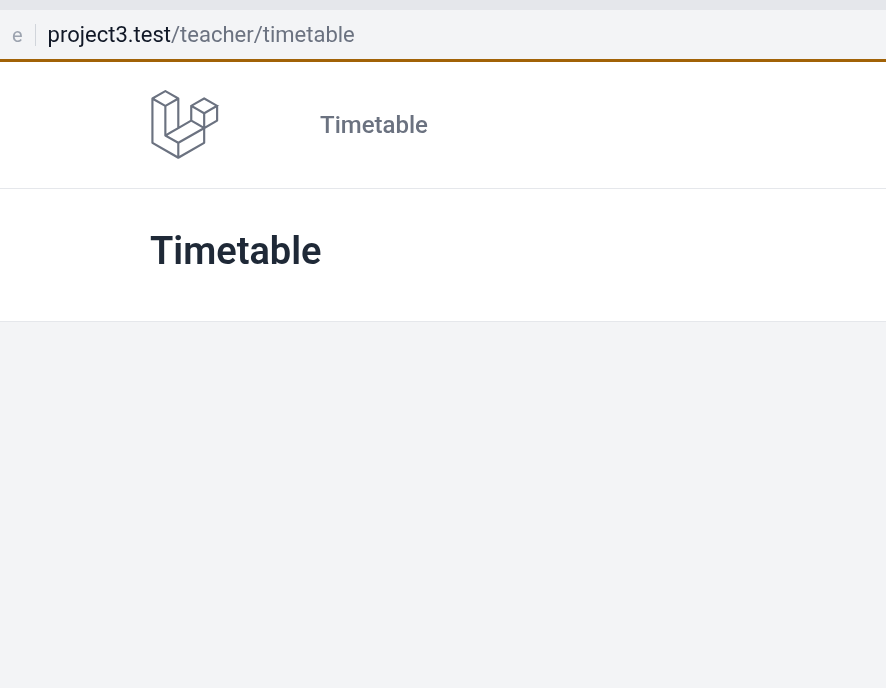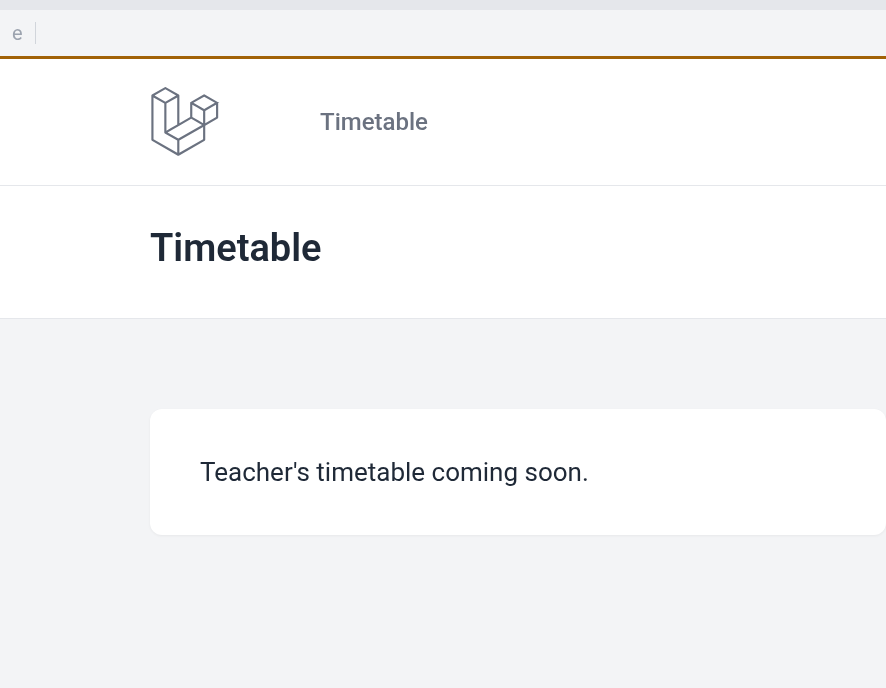--- a/index.html
+++ b/index.html
@@ -116,36 +116,35 @@
       font-weight: 400;
     }
   </style>
 </head>
 <body>
 
 <div class="browser-chrome"></div>
 
 <div class="address-bar-wrapper">
   <span class="divider-before-url">e</span>
+  <div class="url-bar">
+    <span class="url-domain">project3.test</span>
+      <span class="url-path">/teacher/timetable</span>
+  </div>
 </div>
 
 <div class="page-area">
 
   <div class="top-nav">
     <div class="logo-wrap">
       <svg class="laravel-logo" viewBox="0 0 50 52" fill="none" xmlns="http://www.w3.org/2000/svg">
         <path d="M49.626 11.564a.809.809 0 0 1 .028.209v10.972a.8.8 0 0 1-.402.694l-9.209 5.302V39.25c0 .286-.152.55-.4.694L20.42 51.01c-.044.025-.092.041-.14.058-.018.006-.035.017-.054.022a.805.805 0 0 1-.41 0c-.022-.006-.042-.018-.063-.026-.044-.016-.09-.03-.132-.054L.402 39.944A.801.801 0 0 1 0 39.25V6.334c0-.072.01-.142.028-.21.006-.023.02-.044.028-.067.015-.042.029-.085.051-.124.015-.026.037-.047.055-.071.023-.032.044-.065.071-.093.023-.023.053-.04.079-.06.029-.024.055-.05.088-.069h.001l9.61-5.533a.802.802 0 0 1 .8 0l9.61 5.533h.002c.032.02.059.045.088.068.026.02.055.038.078.06.028.029.048.062.072.094.017.024.04.045.054.071.023.04.036.082.052.124.008.023.022.044.028.068a.809.809 0 0 1 .028.209v20.559l8.008-4.611v-10.51c0-.07.01-.141.028-.208.007-.024.02-.045.028-.068.016-.042.03-.085.052-.124.015-.026.037-.047.054-.071.024-.032.044-.065.072-.093.023-.023.052-.04.078-.06.03-.024.056-.05.088-.069h.001l9.611-5.533a.801.801 0 0 1 .8 0l9.61 5.533c.34.02.6.045.9.068.025.02.054.038.077.06.028.029.048.062.072.094.018.024.04.045.054.071.023.039.036.082.052.124.009.023.022.044.028.068zm-1.574 10.718v-9.124l-3.363 1.936-4.646 2.675v9.124l8.01-4.611zm-9.61 16.505v-9.13l-4.57 2.61-13.05 7.448v9.216l17.62-10.144zM1.602 7.719v31.068L19.22 48.93v-9.214l-9.204-5.209-.003-.002-.004-.002c-.031-.018-.057-.044-.086-.066-.025-.02-.054-.036-.076-.058l-.002-.003c-.026-.025-.044-.056-.066-.084-.02-.027-.044-.05-.06-.078l-.001-.003c-.018-.03-.029-.066-.042-.1-.013-.03-.03-.058-.038-.09v-.001c-.01-.038-.012-.078-.016-.117-.004-.03-.012-.06-.012-.09v-.002V12.33L4.965 9.654 1.602 7.72zm8.81-5.994L2.405 6.334l8.005 4.609 8.006-4.61-8.006-4.608zm4.164 28.764l4.645-2.674V7.719l-3.363 1.936-4.646 2.675v20.096l3.364-1.937zM39.243 7.164l-8.006 4.609 8.006 4.609 8.005-4.61-8.005-4.608zm-.801 10.605l-4.646-2.675-3.363-1.936v9.124l4.645 2.674 3.364 1.937v-9.124zM20.02 38.33l11.743-6.704 5.87-3.35-8-4.606-9.211 5.303-8.395 4.833 7.993 4.524z" fill="#6b7280"></path>
       </svg>
     </div>
     <div class="nav-link">Timetable</div>
   </div>
 
   <div class="header-section">
     <h1 class="page-title">Timetable</h1>
   </div>
 
-  <div class="content-area">
-    <div class="card">
-      <p class="card-text">Teacher's timetable coming soon.</p>
-    </div>
-  </div>
 
 </div>
 
 </body></html>

